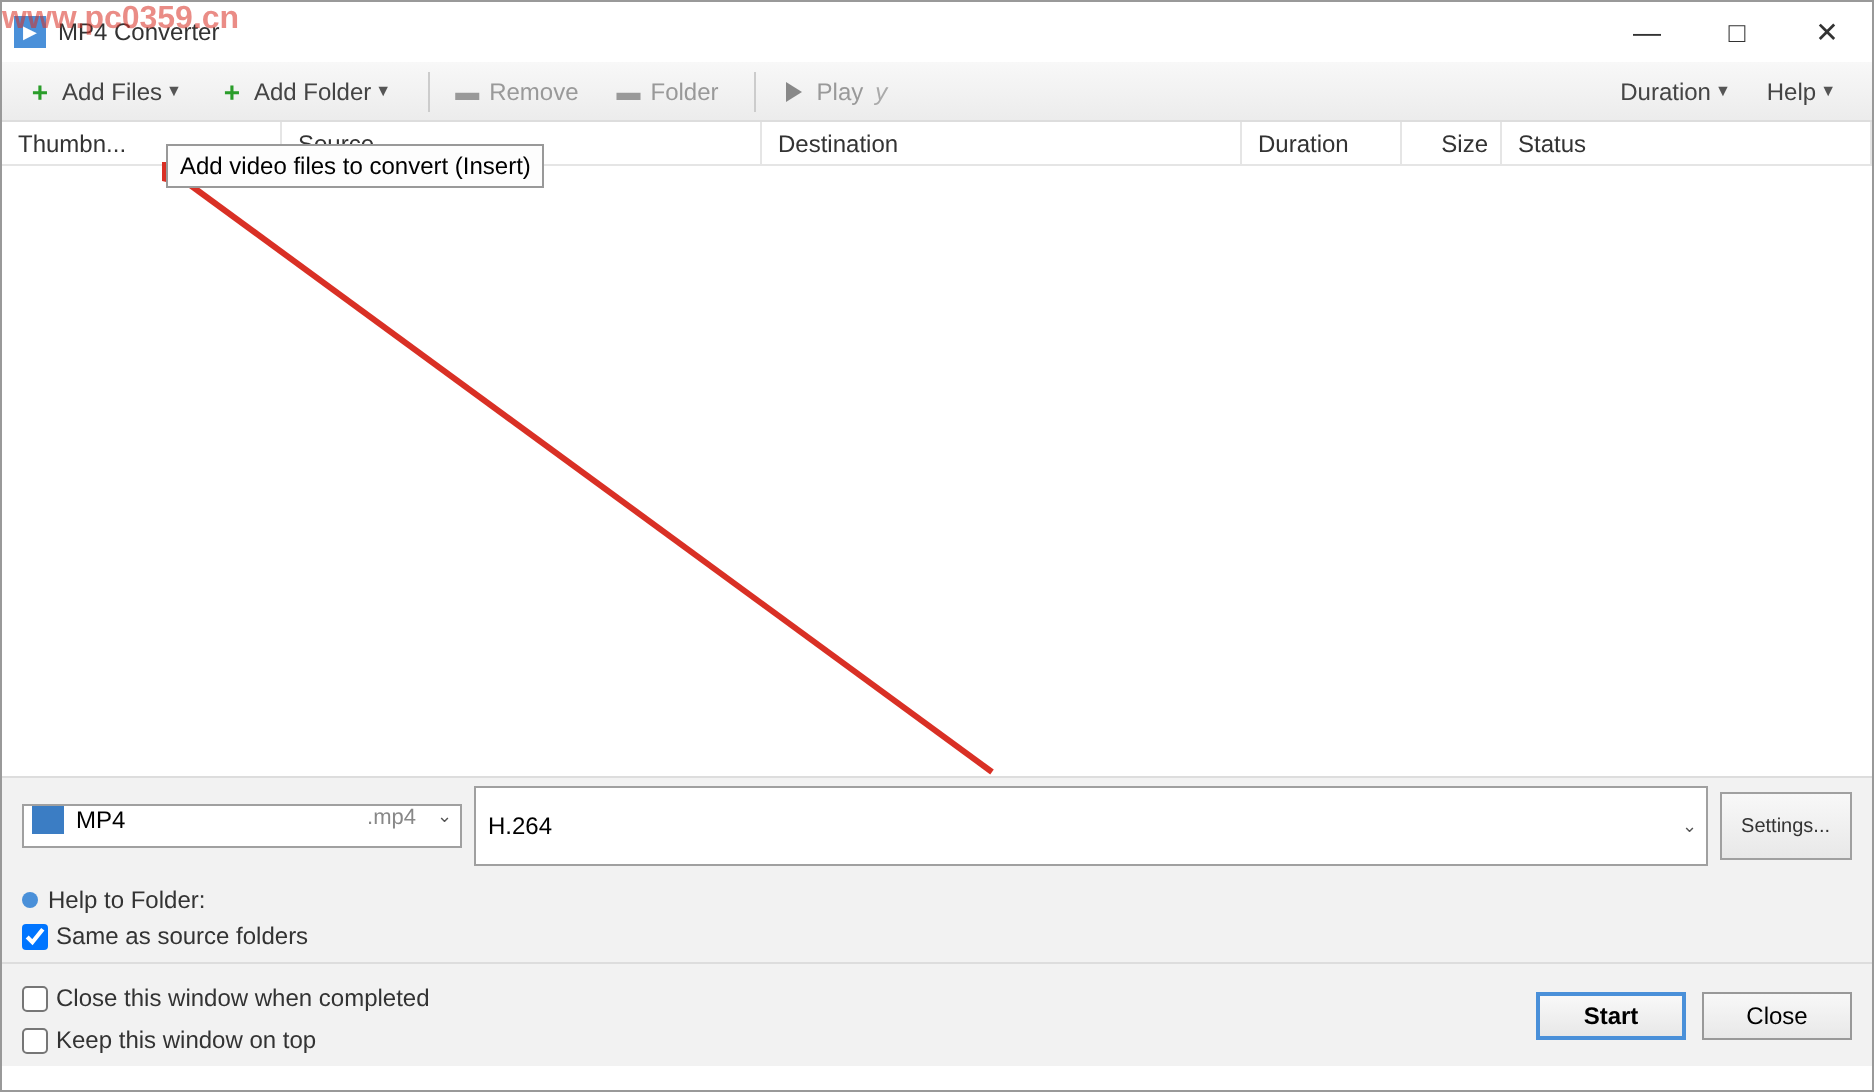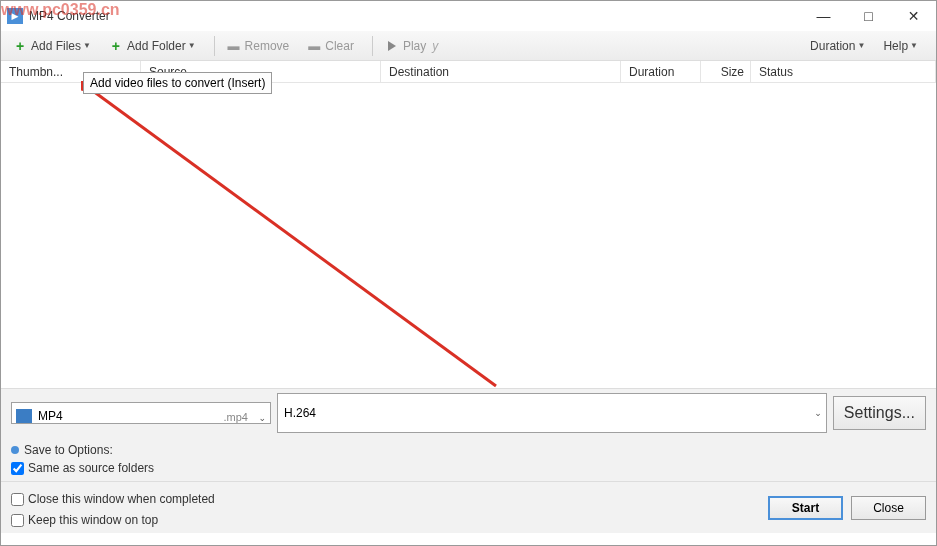--- a/index.html
+++ b/index.html
@@ -28,26 +28,26 @@
     
     .list-area { height: 305px; background: #fff; position: relative; }
     
     .arrow-svg { position: absolute; left: 80px; top: 80px; pointer-events: none; z-index: 40; }
     
     .bottom-panel { border-top: 1px solid #ddd; background: #f2f2f2; }
     .section { padding: 4px 10px 6px 10px; }
     .section-label { display: flex; align-items: center; font-size: 12px; color: #333; margin-bottom: 3px; }
     .bullet { width: 8px; height: 8px; border-radius: 50%; background: #4a90d9; margin-right: 5px; }
     .row { display: flex; align-items: center; gap: 6px; }
-    .format-select { width: 260px; height: 22px; border: 1px solid #a0a0a0; background: #fff; display: flex; align-items: flex-end; padding: 0 4px; font-size: 12px; position: relative; }
+    .format-select { width: 220px; height: 22px; border: 1px solid #a0a0a0; background: #fff; display: flex; align-items: flex-start; padding: 0 4px; font-size: 12px; position: relative; }
     .format-icon { width: 16px; height: 14px; background: #3b7dc4; margin-right: 6px; display: inline-flex; align-items: center; justify-content: center; }
     .ext-label { position: absolute; right: 22px; color: #888; font-size: 11px; }
     .select-arrow { position: absolute; right: 4px; font-size: 9px; color: #555; }
     .codec-select { flex: 1; height: 40px; border: 1px solid #a0a0a0; background: #fff; display: flex; align-items: center; padding: 0 6px; font-size: 12px; position: relative; }
-    .btn { height: 34px; padding: 12px 10px; border: 1px solid #a0a0a0; background: linear-gradient(#f8f8f8, #e8e8e8); font-size: 16px; color: #333; cursor: pointer; display: flex; align-items: center; }
+    .btn { height: 34px; padding: 12px 10px; border: 1px solid #a0a0a0; background: linear-gradient(#f8f8f8, #e8e8e8); font-size: 10px; color: #333; cursor: pointer; display: flex; align-items: center; }
     .folder-input { flex: 1; height: 22px; border: 1px solid #a0a0a0; background: #fff; display: flex; align-items: center; padding: 0 4px; font-size: 12px; color: #888; }
     .folder-input.disabled { background: #f0f0f0; }
     .folder-icon { width: 16px; height: 13px; background: #f7d774; margin-right: 6px; border-radius: 1px; }
     .checkbox { display: flex; align-items: center; font-size: 12px; color: #333; margin-top: 4px; }
     .checkbox input { margin-right: 4px; }
     
     .footer { border-top: 1px solid #ddd; background: #f2f2f2; padding: 6px 10px; display: flex; align-items: center; }
     .footer-left { display: flex; flex-direction: column; gap: 3px; }
     .footer-right { margin-left: auto; display: flex; gap: 8px; }
     .big-btn { width: 75px; height: 24px; border: 1px solid #999; background: linear-gradient(#f8f8f8, #e8e8e8); font-size: 12px; display: flex; align-items: center; justify-content: center; cursor: pointer; }
@@ -85,21 +85,21 @@
     <span>Add Folder</span>
     <span class="dropdown-arrow">▼</span>
   </div>
   <div class="sep"></div>
   <div class="tb-btn disabled">
     <span class="tb-icon">▬</span>
     <span>Remove</span>
   </div>
   <div class="tb-btn disabled">
     <span class="tb-icon">▬</span>
-    <span>Clear</span>
+    <span>Folder</span>
   </div>
   <div class="sep"></div>
   <div class="tb-btn disabled">
     <span class="tb-icon">
         <span class="play-shape"></span>
       </span>
     <span>Play</span>
     <span style="font-style:italic;margin-left:6px;color:#aaa">y</span>
   </div>
   <div class="tb-right">
@@ -148,21 +148,21 @@
       <div class="codec-select">
         <span>H.264</span>
         <span class="select-arrow">⌄</span>
       </div>
       <div class="btn">Settings...</div>
     </div>
   </div>
   <div class="section">
     <div class="section-label">
       <span class="bullet"></span>
-      <span>Save to Options:</span>
+      <span>Help to Folder:</span>
     </div>
     <label class="checkbox">
       <input type="checkbox" checked="" style="">
       <span>Same as source folders</span>
     </label>
   </div>
   <div class="footer">
     <div class="footer-left">
       <label class="checkbox">
         <input type="checkbox" style="">

